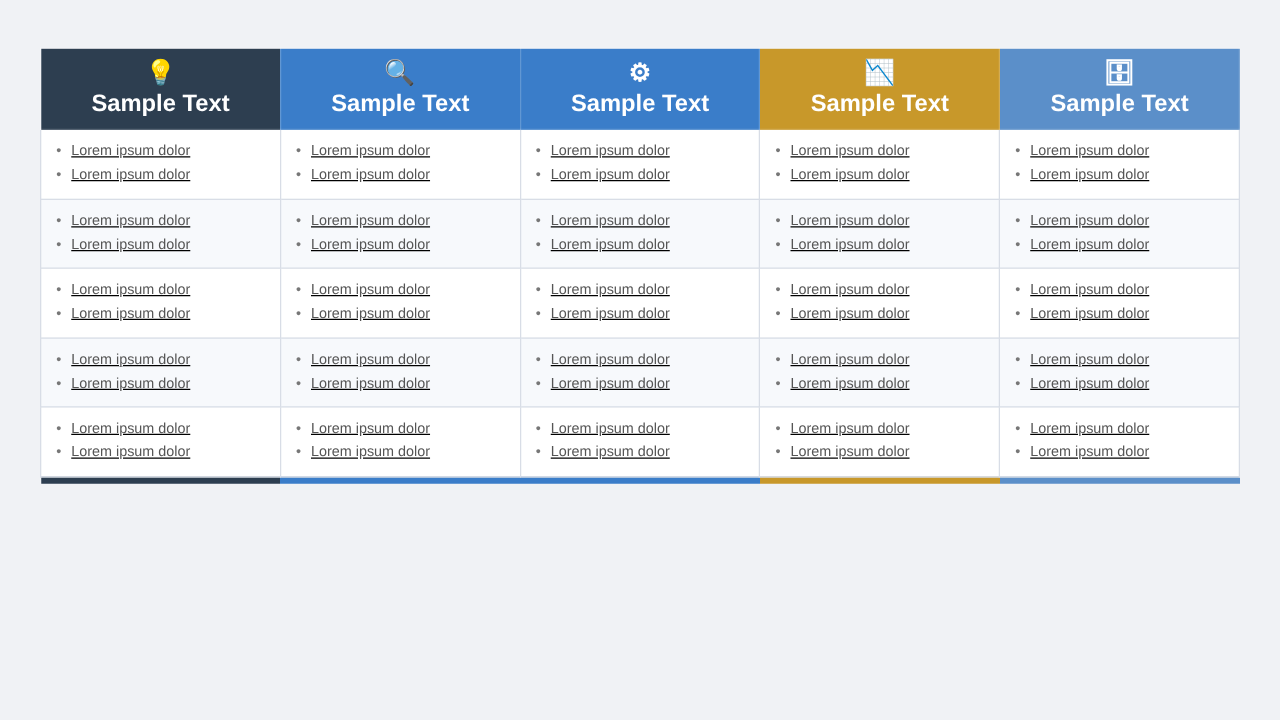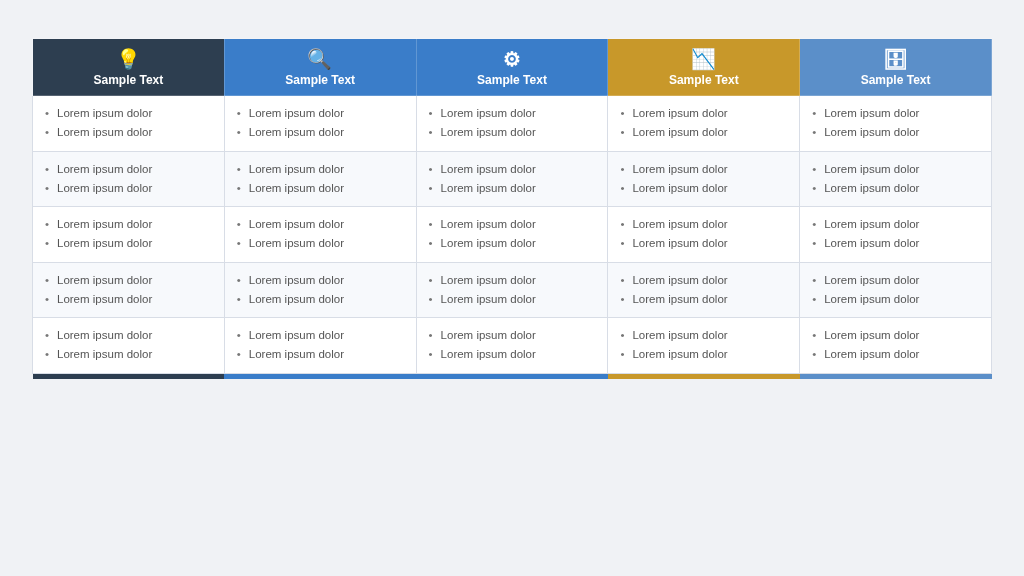--- a/index.html
+++ b/index.html
@@ -63,26 +63,27 @@
 
     .th-icon {
       display: block;
       font-size: 20px;
       margin-bottom: 4px;
       line-height: 1;
     }
 
     .th-label {
       display: block;
-      font-size: 12px;
+      font-size: 19px;
     }
 
     
     tbody tr {
       background: #fff;
+      text-decoration: underline;
     }
 
     tbody tr:nth-child(even) {
       background: #f7f9fc;
     }
 
     tbody tr td {
       padding: 8px 10px 8px 12px;
       font-size: 11.5px;
       color: #444;

